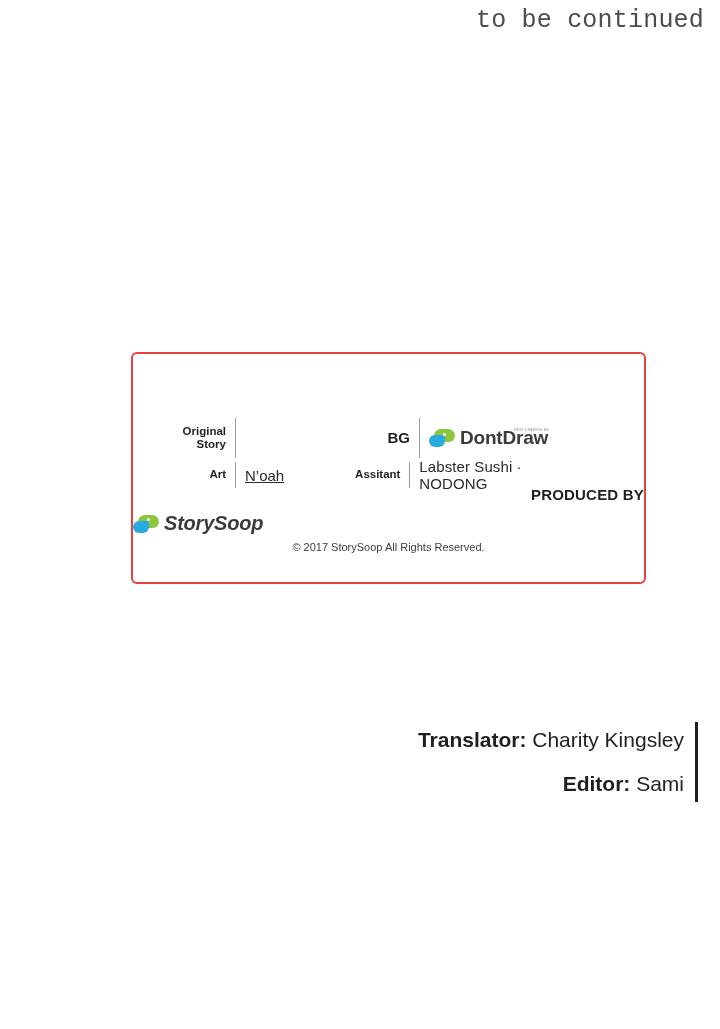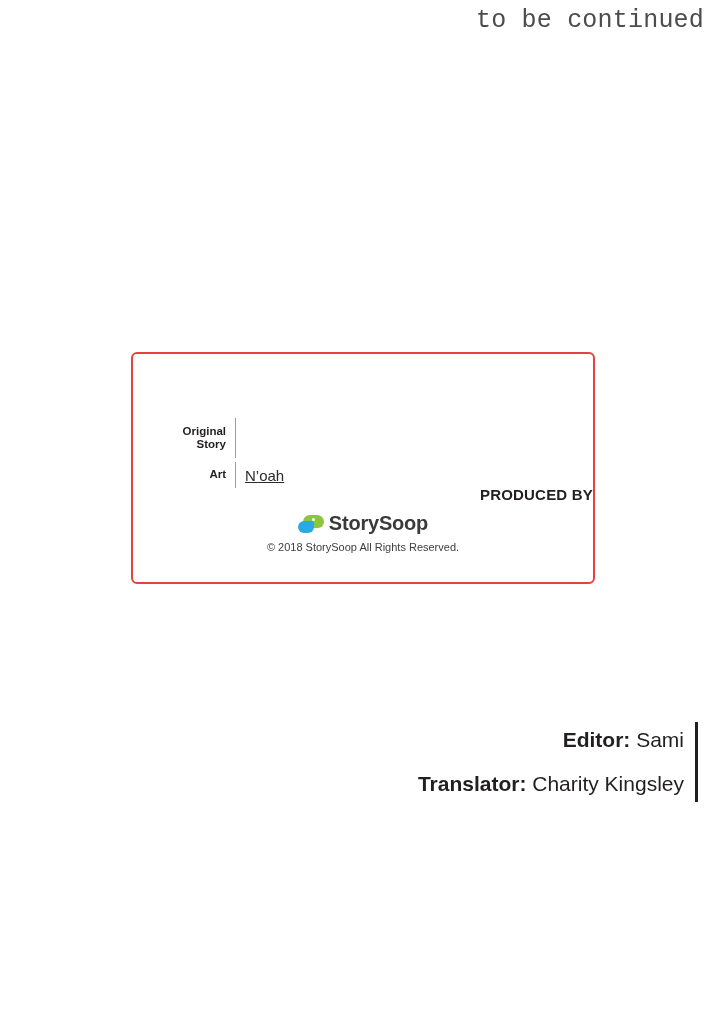--- a/index.html
+++ b/index.html
@@ -25,21 +25,21 @@
     letter-spacing: 0.2px;
     color: #4c4c4c;
     font-family: Liberation Mono, monospace;
   }
 
   
   .credits-card {
     position: absolute;
     left: 131px;
     top: 352px;
-    width: 464px;
+    width: 515px;
     height: 232px;
     border: 2px solid #e8413d;
     border-radius: 6px;
     box-sizing: border-box;
     background: #ffffff;
   }
 
   .staff-grid {
     position: absolute;
     left: 40px;
@@ -172,22 +172,22 @@
     font-weight: bold;
     letter-spacing: 0.2px;
     color: #231f20;
   }
   .studio-row {
     position: absolute;
     top: 158px;
     left: 0;
     width: 100%;
     display: flex;
-    justify-content: center;
     align-items: center;
+    font-style: italic;
   }
   .studio-name {
     font-size: 20px;
     font-weight: bold;
     color: #3a3a3a;
     letter-spacing: -0.2px;
   }
   .copyright {
     position: absolute;
     top: 187px;
@@ -245,39 +245,58 @@
 Story</div>
         <div class="vline"></div>
       </div>
       <div class="staff-row row-b">
         <div class="role-label role-w1">Art</div>
         <div class="vline"></div>
         <div class="name-big">N’oah</div>
       </div>
     </div>
 
+    <div class="staff-col-right">
+      <div class="staff-row row-a">
+        <div class="role-label role-w2" style="font-size:15px;">BG</div>
+        <div class="vline"></div>
+        <div class="bg-brand">
+          <span class="logo-mark">
+            <span class="blob-green"></span>
+            <span class="blob-blue"></span>
+            <span class="dot"></span>
+          </span>
+          <span class="brand-text">DontDraw<span class="brand-sup">BEST DRAWING BG</span></span>
+        </div>
+      </div>
+      <div class="staff-row row-b">
+        <div class="role-label role-w2">Assitant</div>
+        <div class="vline"></div>
+        <div class="name-assist">Labster Sushi · NODONG</div>
+      </div>
+    </div>
 
   </div>
 
   <div class="produced-by">PRODUCED BY</div>
 
   <div class="studio-row">
     <span class="logo-mark">
       <span class="blob-green"></span>
       <span class="blob-blue"></span>
       <span class="dot"></span>
     </span>
     <span class="studio-name">StorySoop</span>
   </div>
 
-  <div class="copyright">© 2018 StorySoop All Rights Reserved.</div>
+  <div class="copyright">© 2017 StorySoop All Rights Reserved.</div>
 </div>
 
 <div class="team-block">
+  <div class="team-row">
+    <span class="team-role">Translator:</span>
+    <span class="team-name">Charity Kingsley</span>
+  </div>
   <div class="team-row">
     <span class="team-role">Editor:</span>
     <span class="team-name">Sami</span>
   </div>
-  <div class="team-row">
-    <span class="team-role">Translator:</span>
-    <span class="team-name">Charity Kingsley</span>
-  </div>
 </div>
 
 </body></html>

